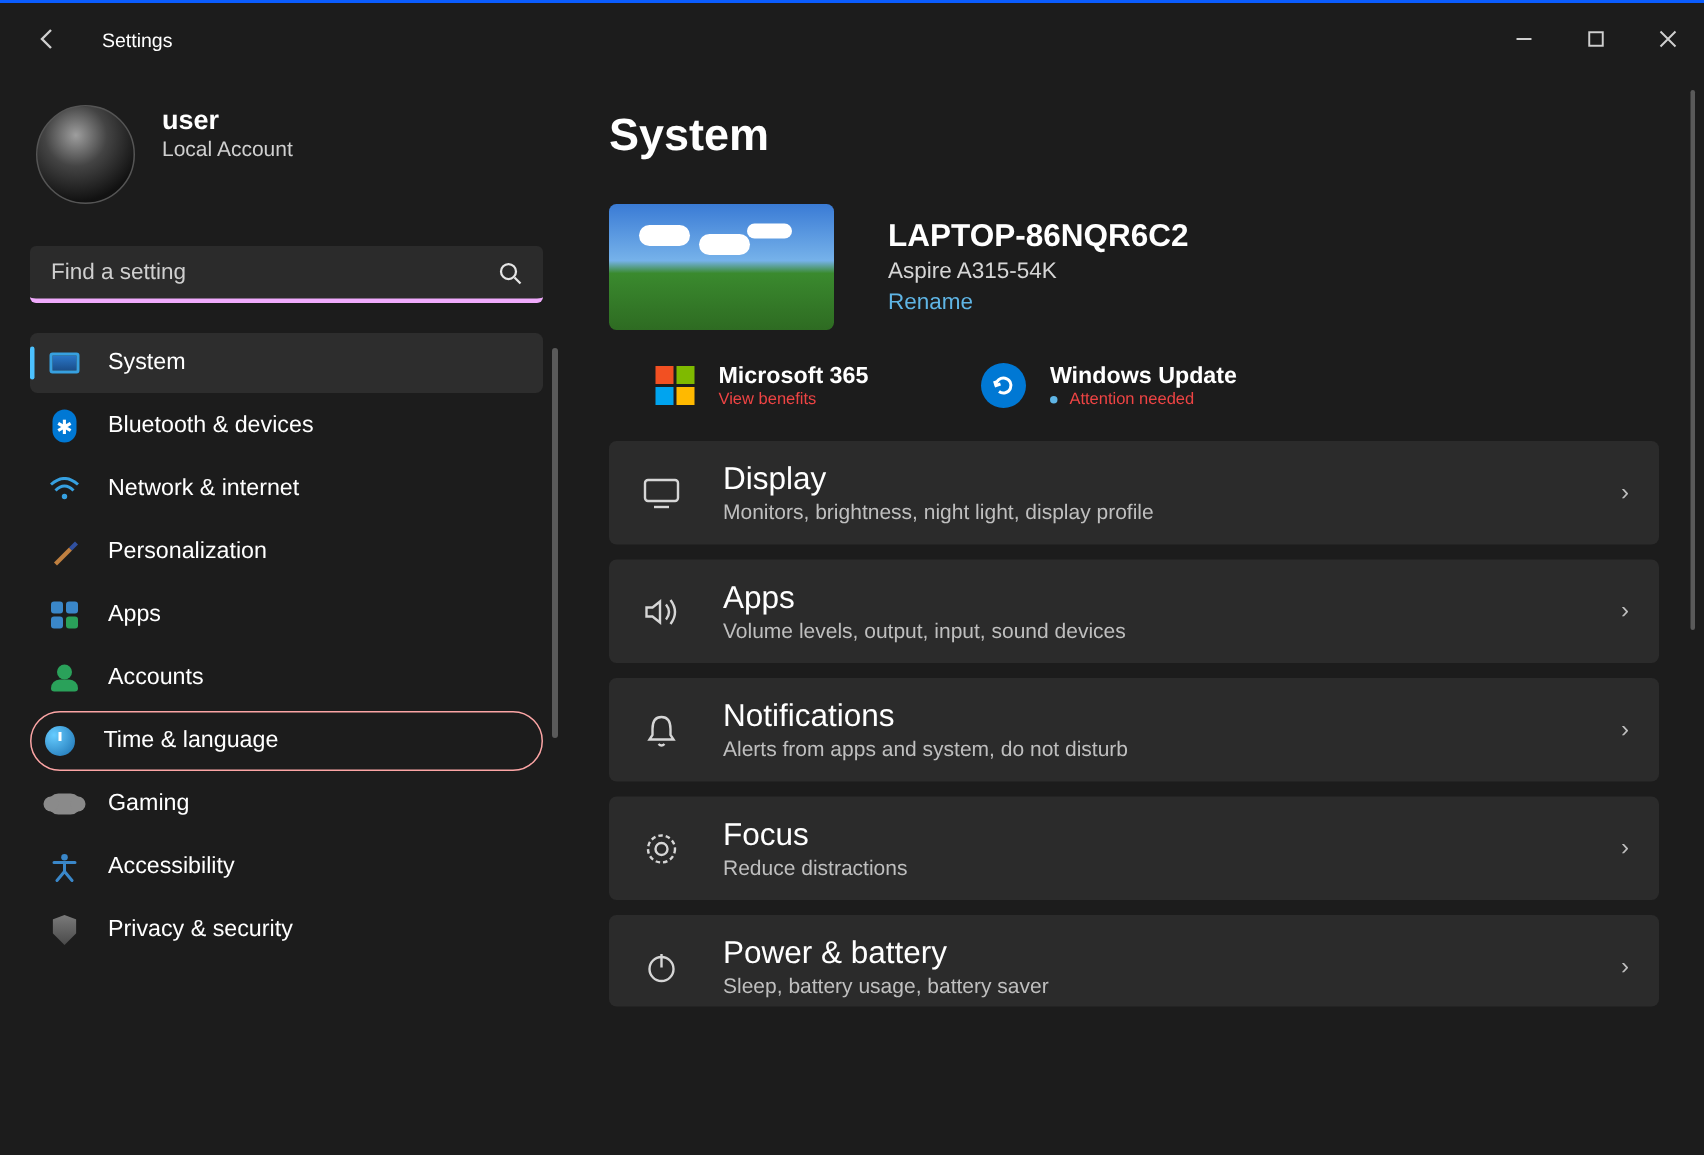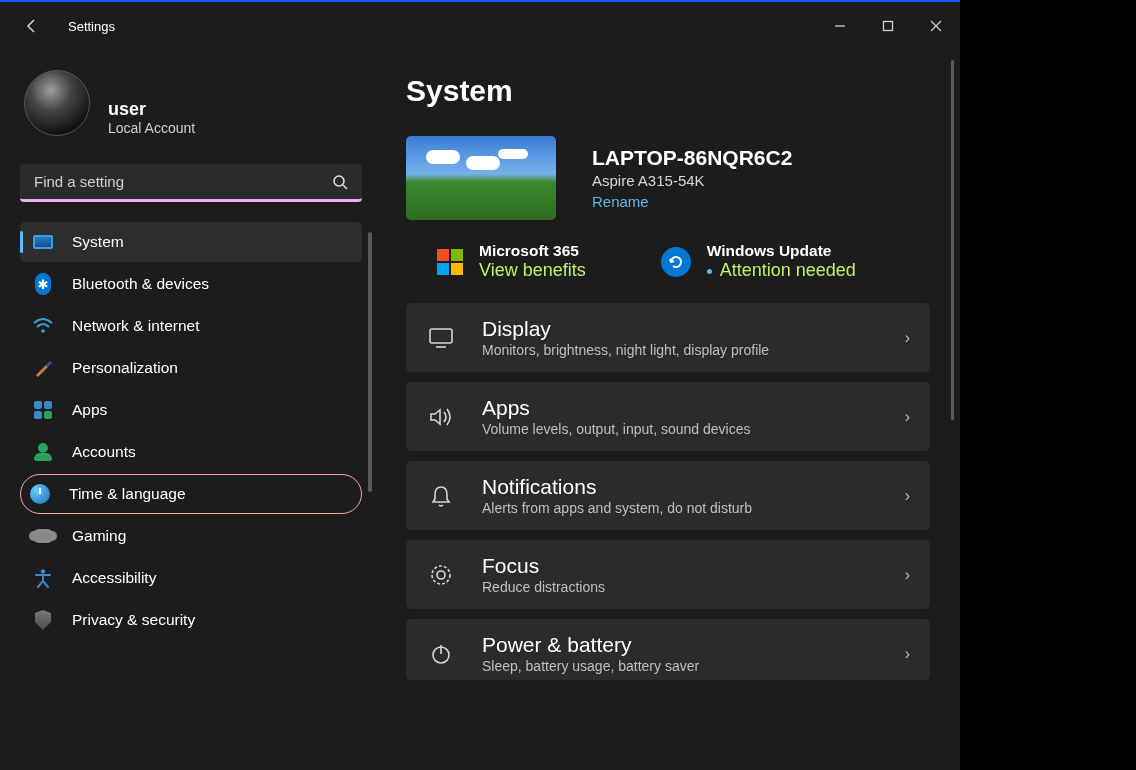--- a/index.html
+++ b/index.html
@@ -1,19 +1,19 @@
 <!DOCTYPE html>
 <html><head>
 <meta charset="utf-8">
 <style>
 * { margin: 0; padding: 0; box-sizing: border-box; font-family: "Segoe UI", sans-serif; }
 html, body { width: 1136px; height: 770px; overflow: hidden; background: #000; }
 
 .window {
-  width: 960px;
+  width: 1136px;
   height: 770px;
   background: #1c1c1c;
   color: #fff;
   display: flex;
   flex-direction: column;
   border-top: 2px solid #0a5cff;
 }
 
 .titlebar {
   height: 48px;
@@ -24,21 +24,21 @@
 }
 .titlebar .back { width: 24px; display:flex; align-items:center; justify-content:center; color:#bdbdbd; }
 .titlebar .title { margin-left: 24px; color:#fff; font-size: 13px; }
 .win-controls { position:absolute; right:0; top:0; display:flex; height:48px; }
 .win-controls div { width:48px; display:flex; align-items:center; justify-content:center; color:#cfcfcf; }
 
 .body { flex:1; display:flex; overflow:hidden; }
 
 
 .sidebar { width: 380px; padding: 20px 8px 0 20px; display:flex; flex-direction:column; }
-.profile { display:flex; align-items:flex-end; gap:18px; margin-bottom:28px; padding-left:4px;}
+.profile { display:flex; align-items:flex-start; gap:18px; margin-bottom:28px; padding-left:4px;}
 .avatar { width:66px; height:66px; border-radius:50%; background:radial-gradient(circle at 40% 30%, #9e9e9e 0%, #444 35%, #111 75%); border:1px solid #555; }
 .profile-text .name { font-size:18px; font-weight:600; }
 .profile-text .acct { font-size:14px; color:#cfcfcf; }
 
 .search {
   display:flex; align-items:center; justify-content:space-between;
   background:#2b2b2b; border-radius:4px; padding:0 14px; height:38px;
   border-bottom:3px solid #f0abfc; margin-bottom:20px; margin-right:10px;
 }
 .search input {
@@ -94,21 +94,21 @@
 .device-info .dmodel { font-size:15px; color:#d6d6d6; margin-top:2px; }
 .device-info .rename { font-size:15px; color:#5fb5e5; margin-top:4px; cursor:pointer; }
 
 .tiles { display:flex; gap:44px; margin-bottom:22px; }
 .tile { display:flex; gap:16px; align-items:center;padding-left:31px; }
 .ms-logo { width:26px; height:26px; display:grid; grid-template-columns:1fr 1fr; grid-template-rows:1fr 1fr; gap:2px; }
 .ms-logo span:nth-child(1){background:#f25022;} .ms-logo span:nth-child(2){background:#7fba00;}
 .ms-logo span:nth-child(3){background:#00a4ef;} .ms-logo span:nth-child(4){background:#ffb900;}
 .wu-icon { width:30px; height:30px; border-radius:50%; background:#0078d4; display:flex; align-items:center; justify-content:center; color:#fff; }
 .tile .t1 { font-size:15.5px; font-weight:600; }
-.tile .t2 { font-size:18px; color:#bef264; }
+.tile .t2 { font-size:11px; color:#ef4444; }
 .tile .t2 .dot { display:inline-block; width:5px; height:5px; background:#5fb5e5; border-radius:50%; margin-right:8px; vertical-align:middle; }
 
 .cards { display:flex; flex-direction:column; gap:10px; }
 .card {
   background:#2b2b2b; border-radius:5px; padding:14px 20px;
   display:flex; align-items:center; gap:26px; cursor:pointer;
 }
 .card .cicon { width:30px; display:flex; justify-content:center; color:#d6d6d6; }
 .card .ctext { flex:1; }
 .card .ctitle { font-size:21px; }

